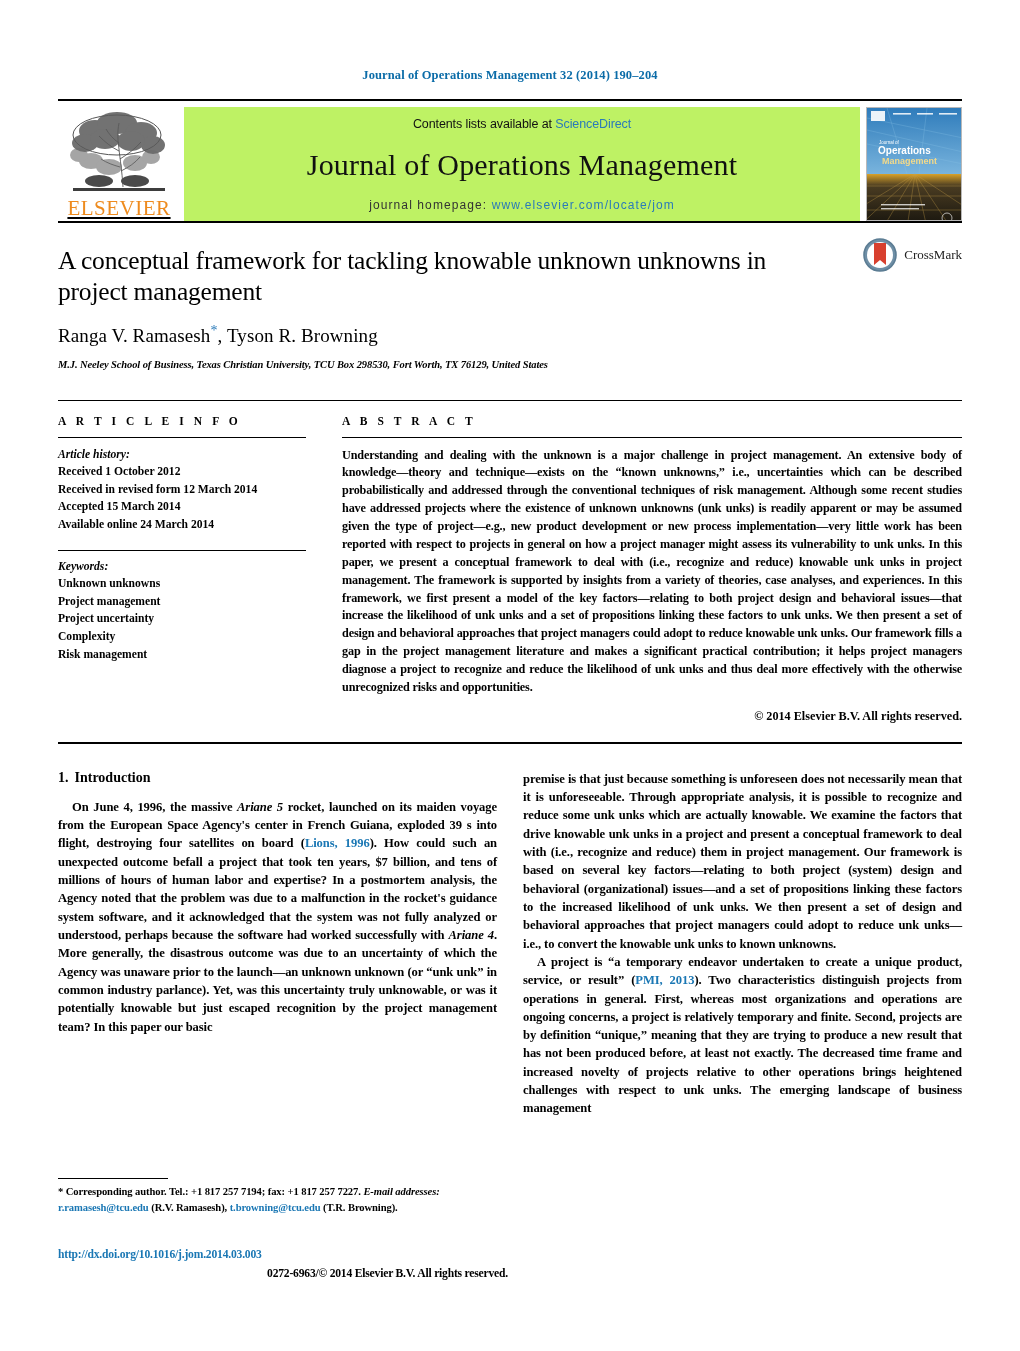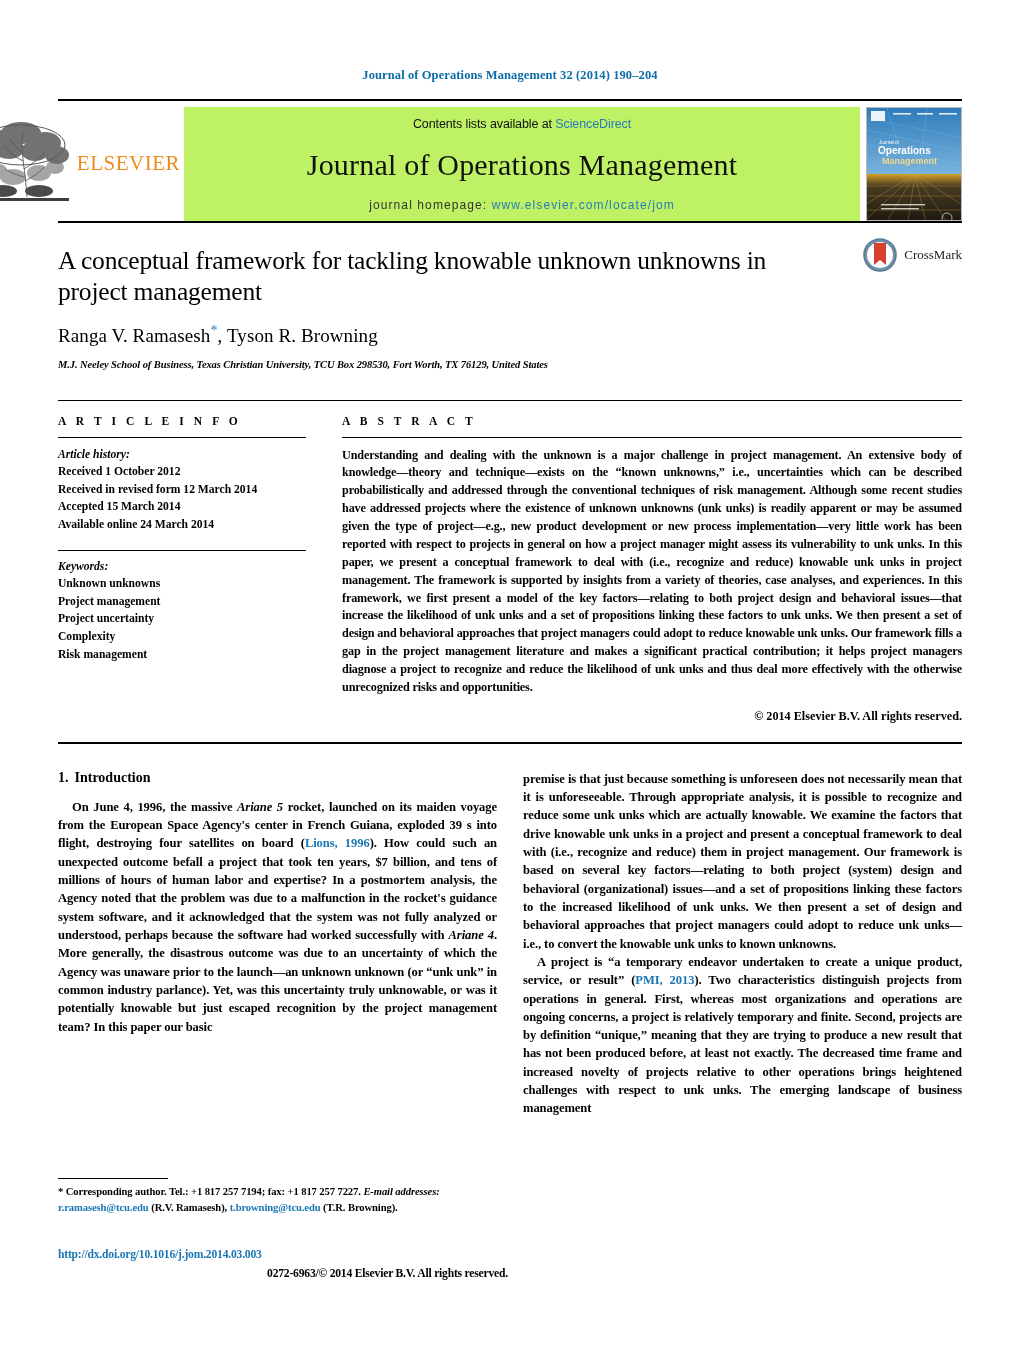--- a/index.html
+++ b/index.html
@@ -32,24 +32,25 @@
     border-top: 2.5px solid #000;
     padding-top: 6px;
     display: flex;
     align-items: stretch;
     height: 122px;
   }
   .elsevier-logo {
     width: 122px;
     flex: 0 0 122px;
     display: flex;
-    flex-direction: row;
+    flex-direction: column;
     justify-content: flex-end;
     align-items: center;
     padding-bottom: 2px;
+    text-decoration: underline;
   }
   .tree-wrap { width: 108px; height: 88px; }
   .elsevier-word {
     font-family: "Liberation Serif", serif;
     color: #ee8b1e;
     font-size: 21px;
     letter-spacing: .5px;
     line-height: 1;
     margin-top: 1px;
   }

